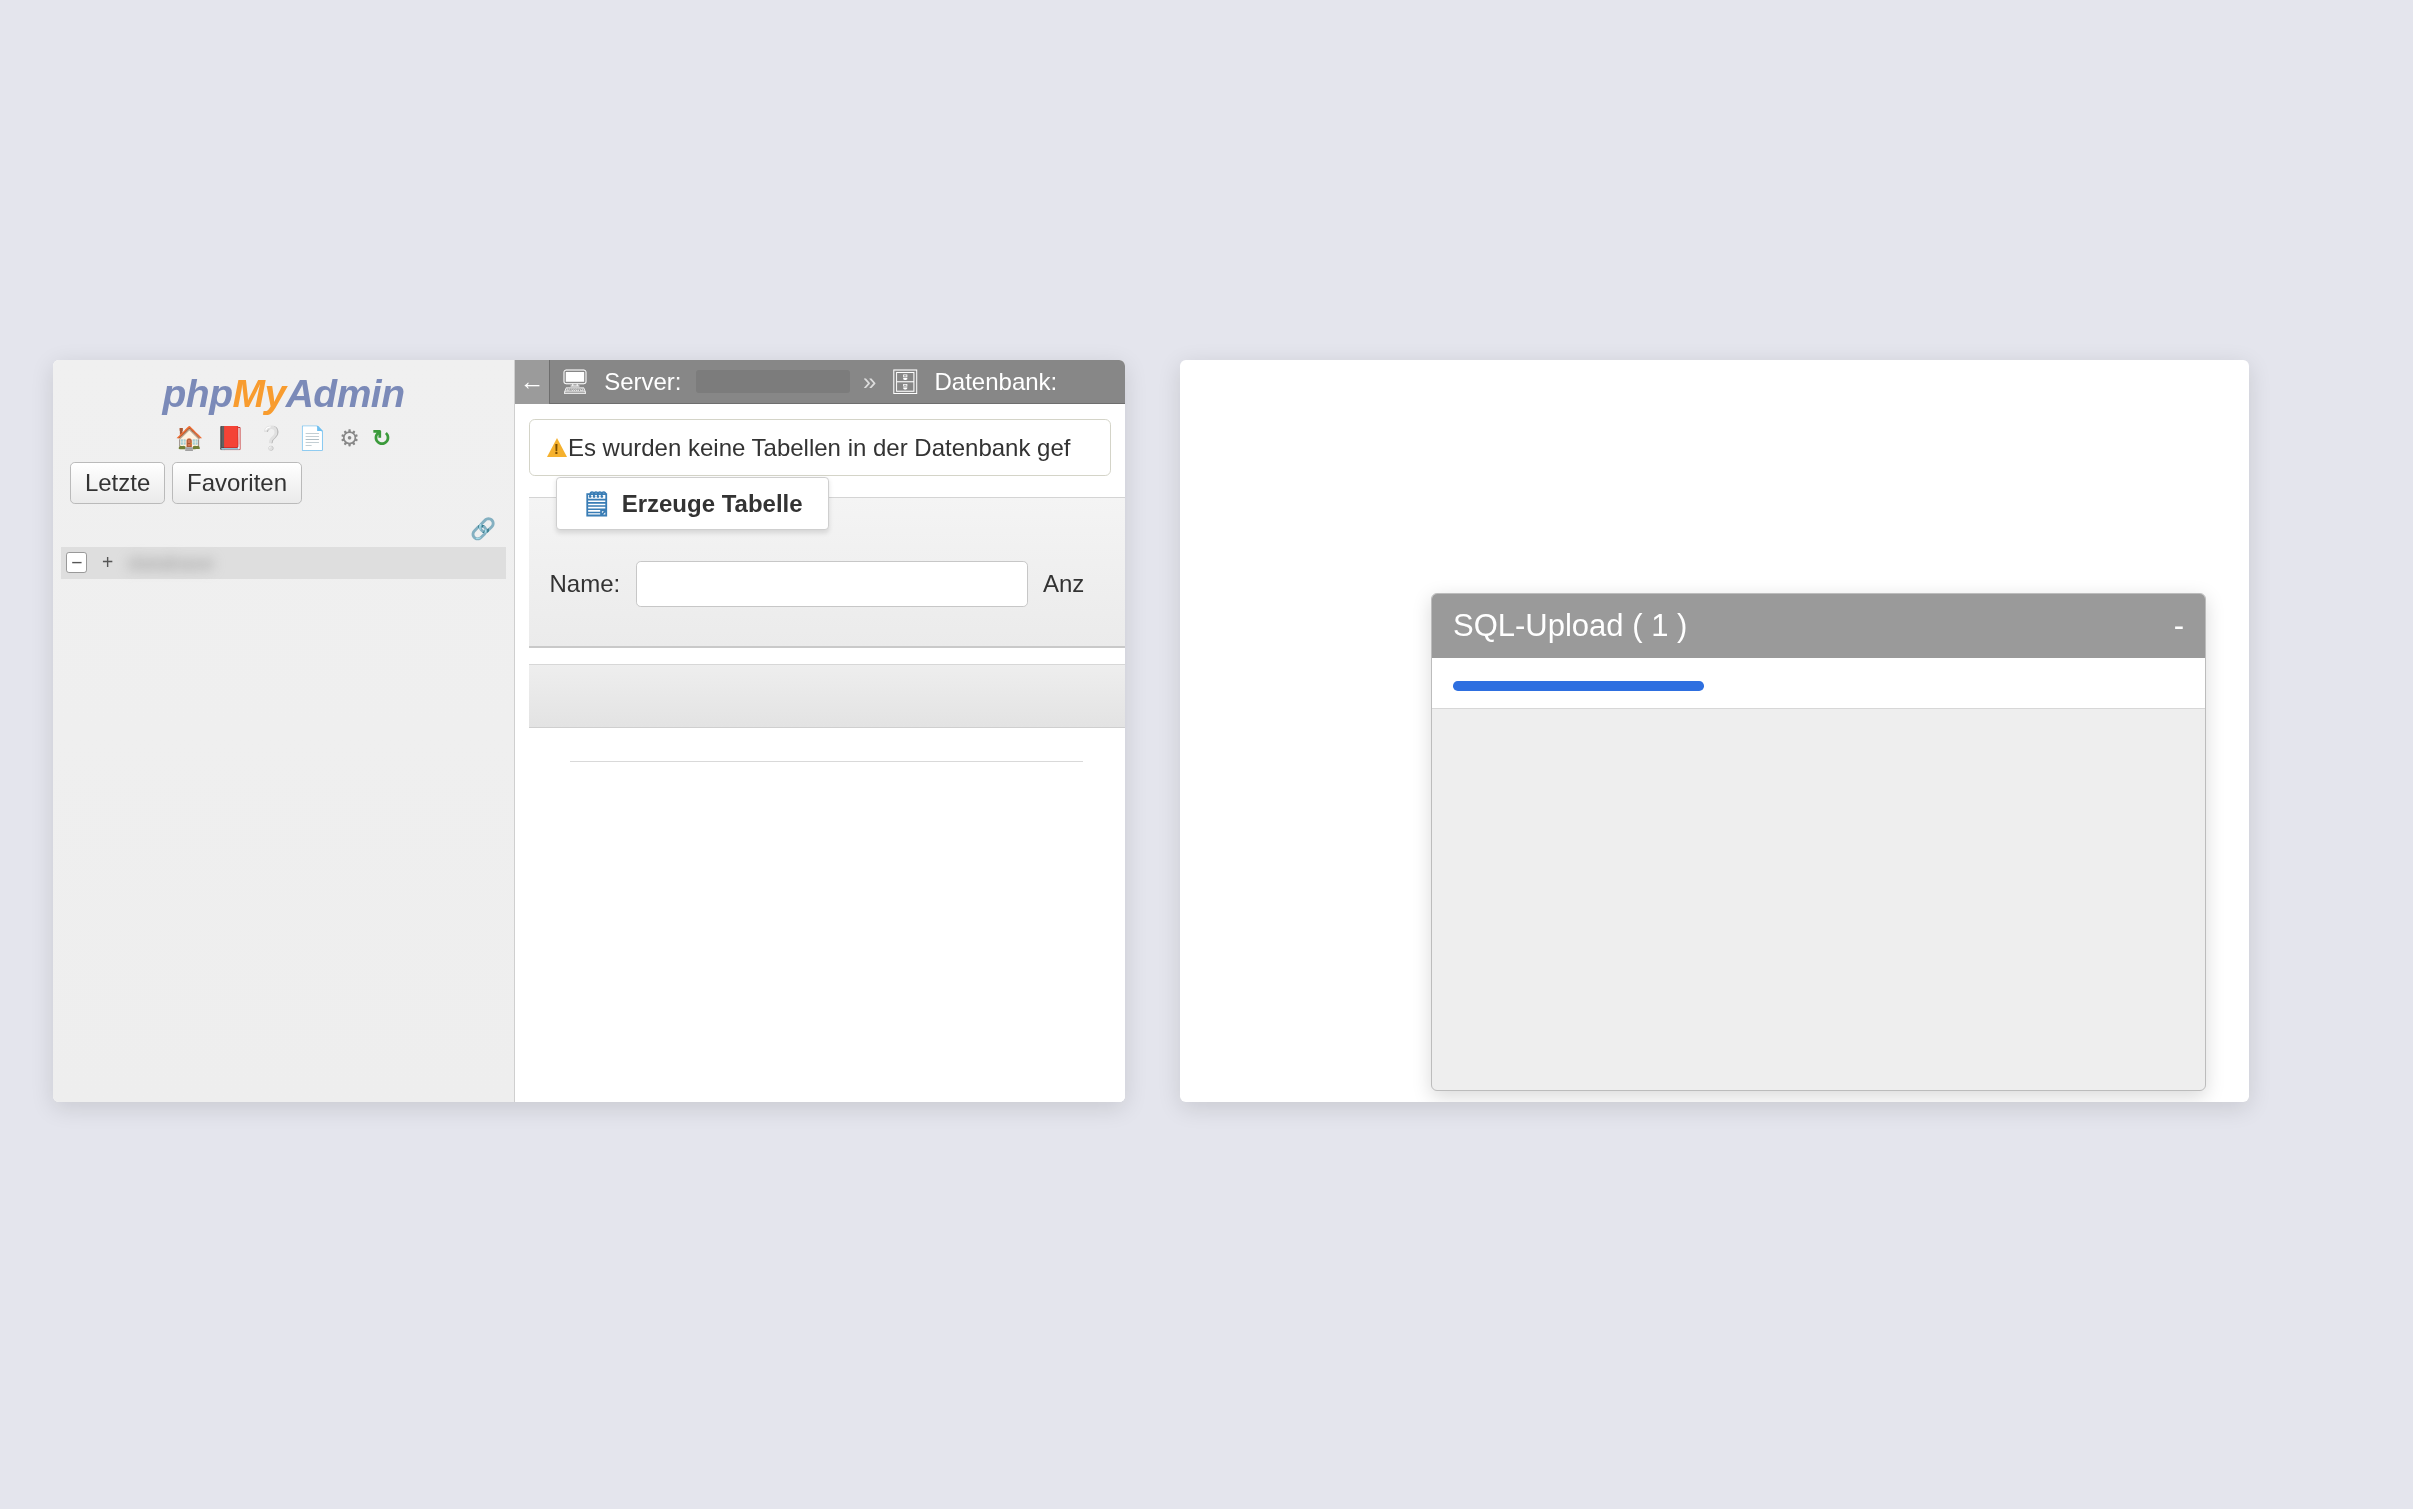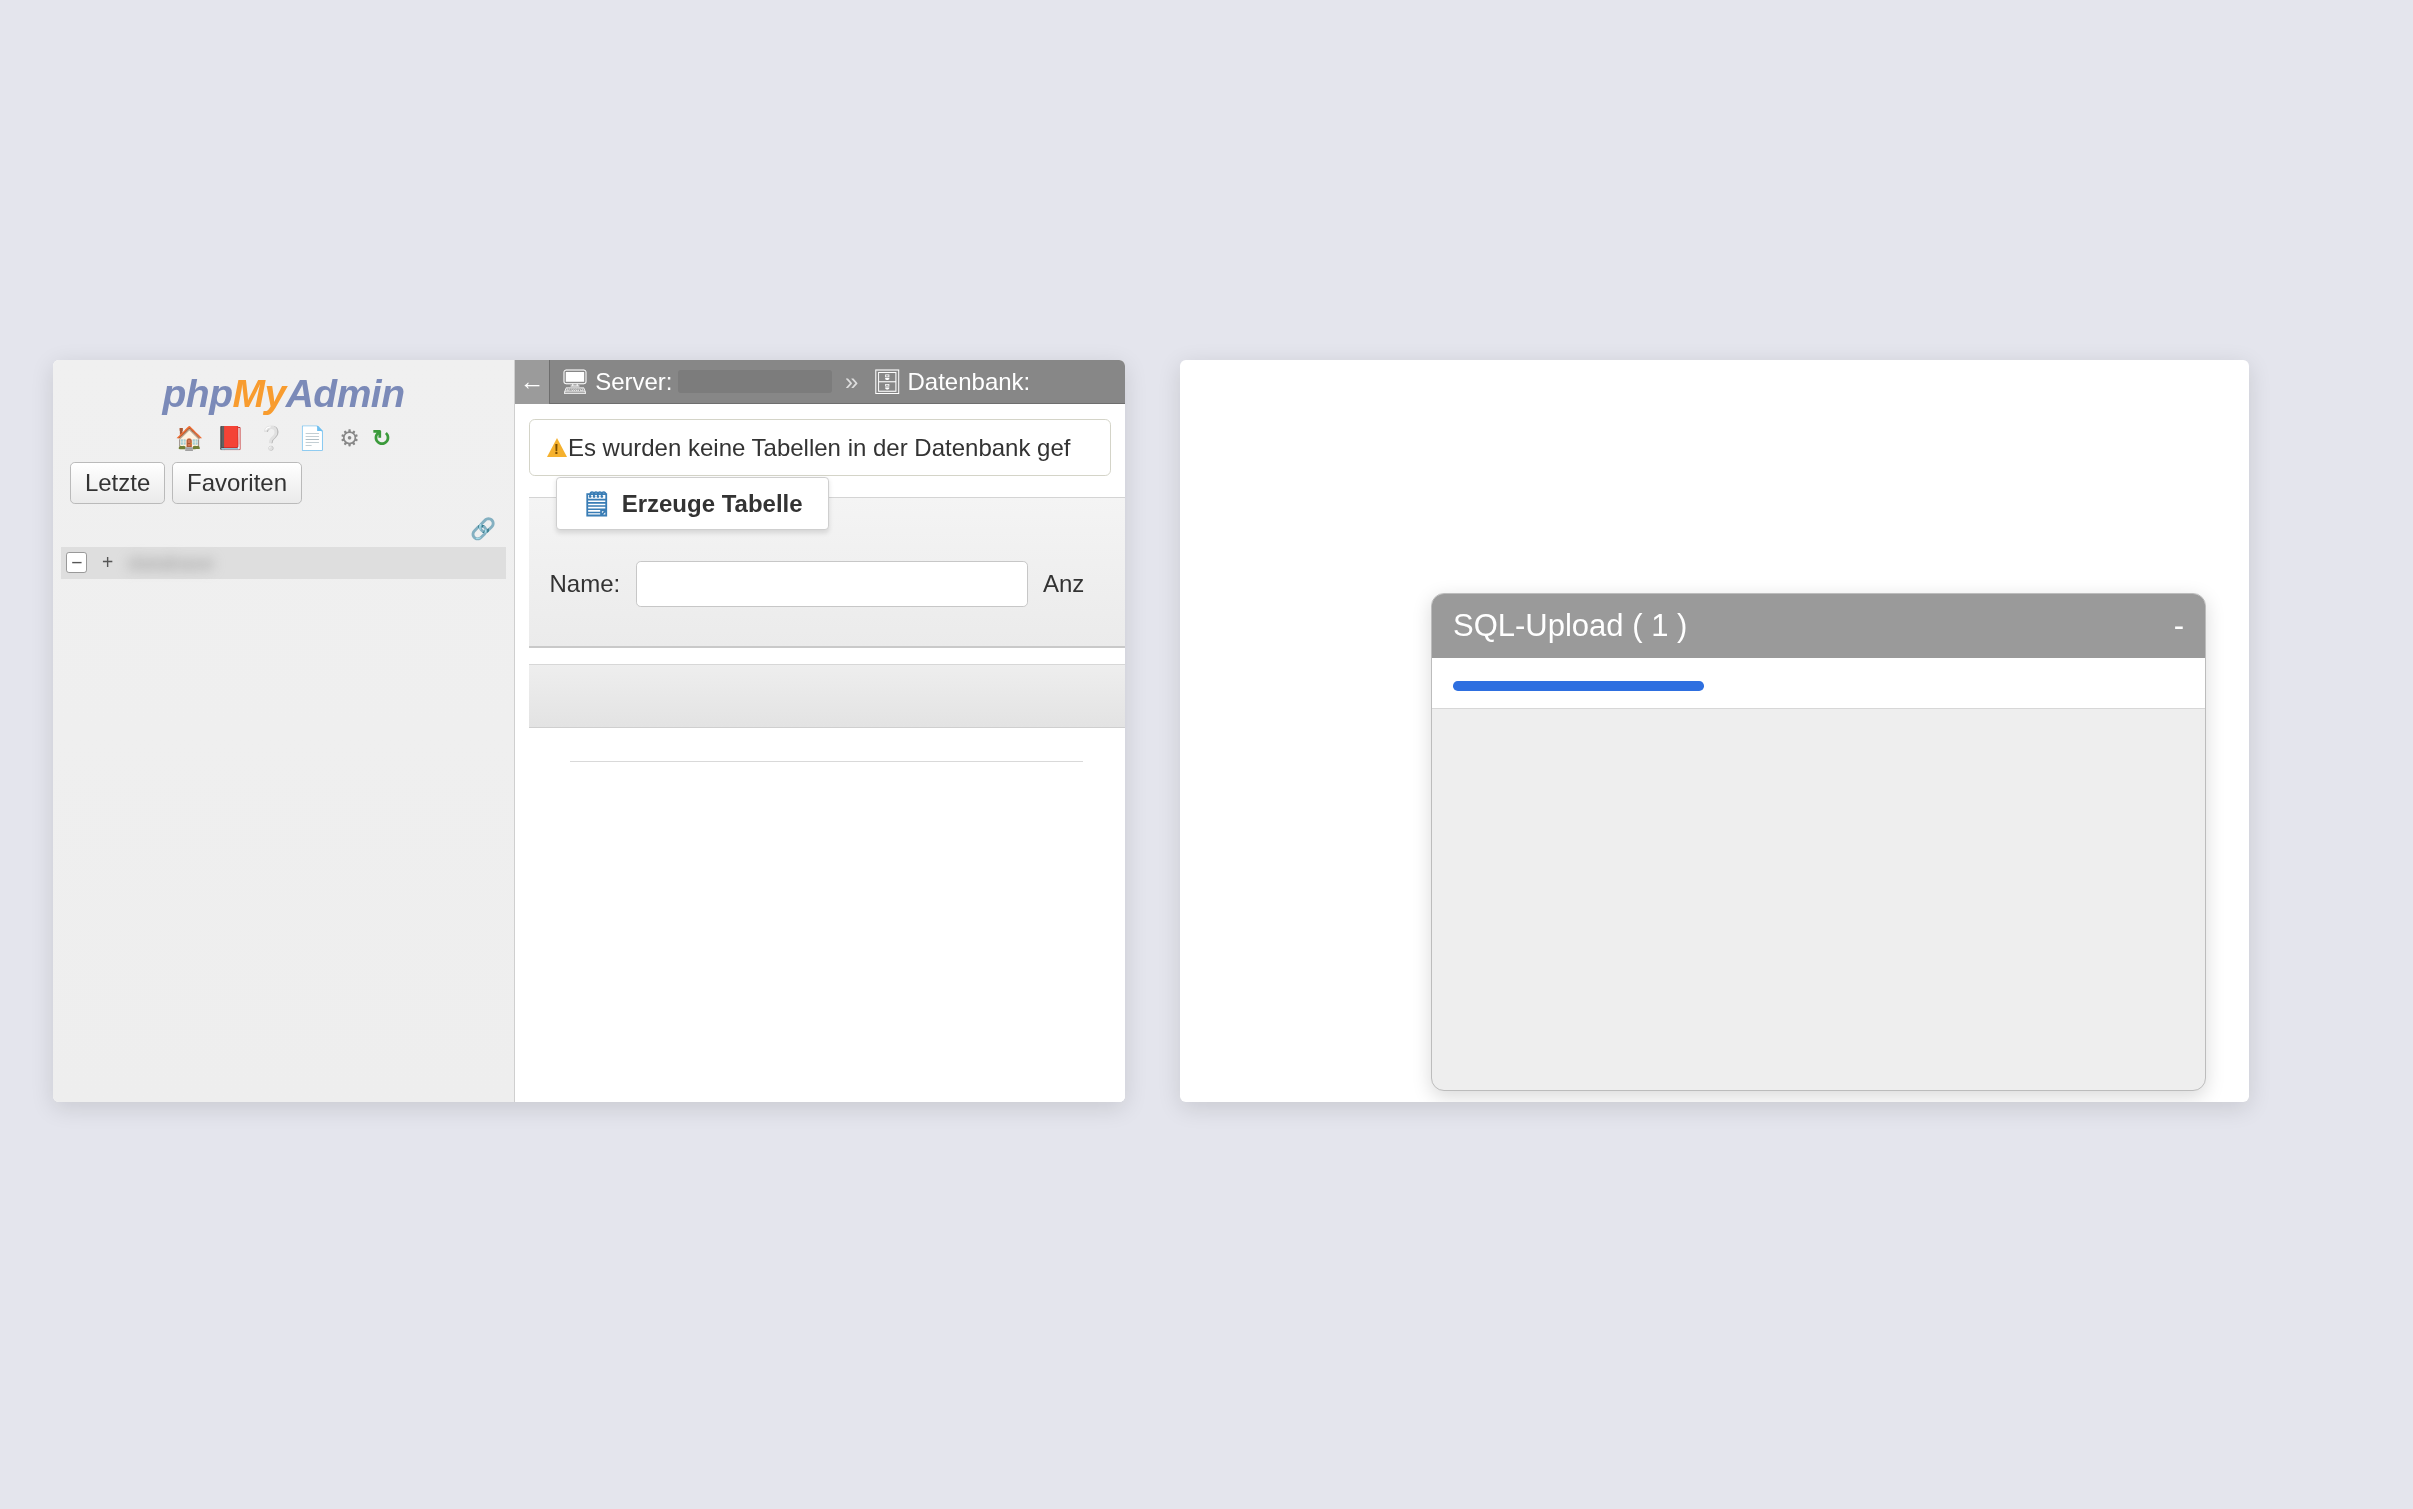--- a/index.html
+++ b/index.html
@@ -91,21 +91,21 @@
     display: flex; align-items: center;
     color: #fff; font-size: 24px;
     border-bottom: 1px solid #6e6e6e;
   }
   .bc-back {
     width: 35px; height: 44px; background: #9b9b9b;
     display: flex; align-items: center; justify-content: center;
     border-right: 1px solid #6e6e6e;
     font-size: 25px;
   }
-  .bc-seg { display: flex; align-items: center; gap: 5px; padding: 0 9.7px; }
+  .bc-seg { display: flex; align-items: center; gap: 14px; padding: 0 9.7px; }
   .bc-sep { color: #ddd; padding: 0 3.9px; }
   .bc-gap {
     width: 154px; height: 23px; background: #7c7c7c; border-radius:2.9px;
   }
 
   .tabbar {
     display: flex; align-items: flex-end;
     background: linear-gradient(#f2f2f2,#e8e8e8);
     border-bottom: 1.9px solid #bcbcbc;
     height: 58px;
@@ -198,21 +198,21 @@
     width: 86%; height:1px; background:#d9d9d9;
     margin: 33px auto 0;
   }
 
   
   .upload-dialog {
     position:absolute;
     left:251px; top:233px;
     width:775px; height:498px;
     border:1px solid #bcbcbc;
-    border-radius: 13px;
+    border-radius: 6px;
     box-shadow: 0 5.8px 19.3px rgba(0,0,0,0.15);
     overflow:hidden;
     display:flex; flex-direction:column;
     background:#eeeeee;
     text-align:center;
   }
   .ud-title {
     height:64px;
     background:#9a9a9a;
     color:#fff; font-size:31px;

